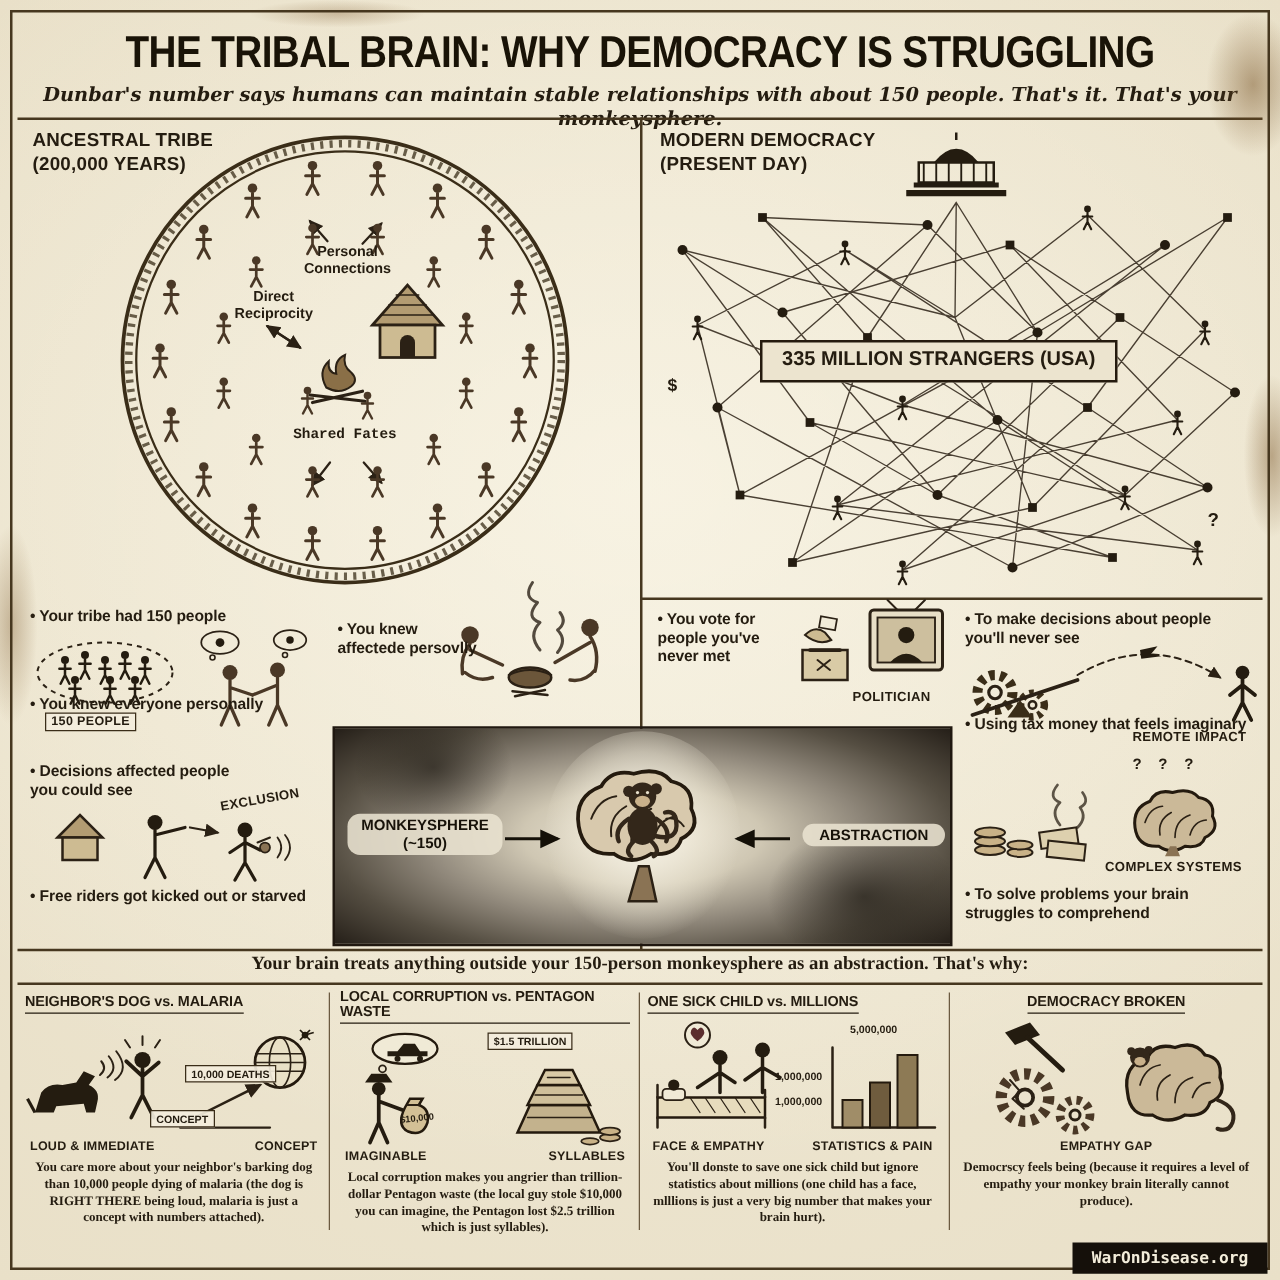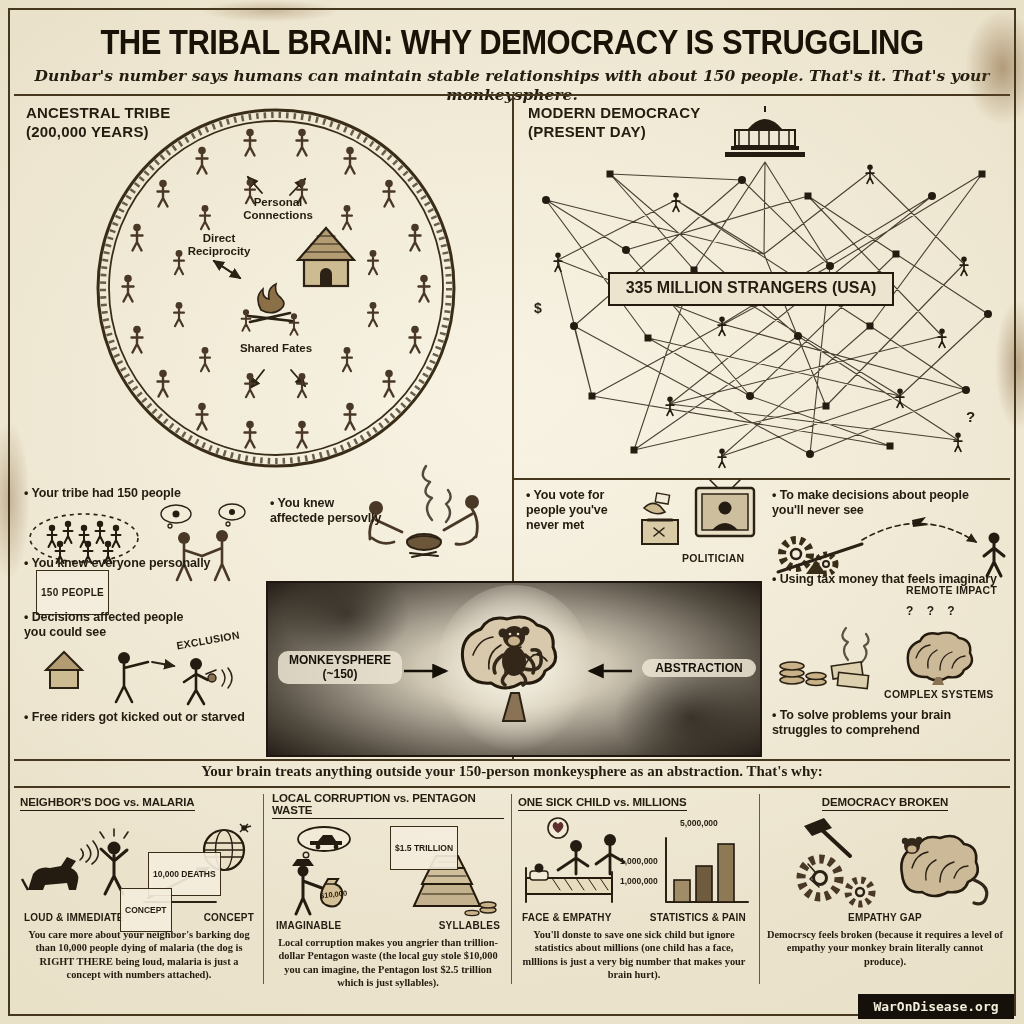--- a/index.html
+++ b/index.html
@@ -12,21 +12,21 @@
   .abs{position:absolute;}
   .hr{position:absolute;border-top:2px solid #46371f;}
   .vr{position:absolute;border-left:2px solid #46371f;}
   .vr.thin{border-left:1px solid #6b5a40;}
   .title{position:absolute;top:24px;left:0;width:100%;text-align:center;font-size:31px;font-weight:bold;letter-spacing:-.5px;color:#191307;transform:scaleY(1.15);}
   .subtitle{position:absolute;top:66px;left:0;width:100%;text-align:center;font-family:"DejaVu Serif",serif;font-style:italic;font-weight:bold;font-size:15.5px;color:#241c10;}
   .panel-head{position:absolute;font-size:15px;font-weight:bold;line-height:1.25;letter-spacing:.2px;z-index:2;}
   .bullet{position:absolute;font-size:12.5px;font-weight:bold;line-height:1.18;letter-spacing:-.1px;z-index:2;}
   .bullet::before{content:"• ";}
   .cap{position:absolute;font-size:10px;font-weight:bold;letter-spacing:.3px;z-index:2;}
-  .boxed{border:1.5px solid #3a2d18;background:rgba(243,237,220,.92);padding:16px 4px;}
+  .boxed{border:1.5px solid #3a2d18;background:rgba(243,237,220,.92);padding:1px 4px;}
   .circle-label{position:absolute;font-size:11.5px;font-weight:bold;text-align:center;line-height:1.1;z-index:2;}
   .gap-panel{position:absolute;left:266px;top:581px;width:492px;height:172px;border:2.5px solid #201810;z-index:5;
     background:
      radial-gradient(ellipse 90px 70px at 16% 18%, rgba(20,16,10,.55), rgba(20,16,10,0) 70%),
      radial-gradient(ellipse 110px 80px at 86% 78%, rgba(20,16,10,.6), rgba(20,16,10,0) 70%),
      radial-gradient(ellipse 75% 85% at 50% 50%, #efe9da 0%, #cfc7b3 26%, #8f877a 48%, #554e42 68%, #27211a 88%, #171209 100%);}
   .gap-label{position:absolute;font-size:12px;font-weight:bold;text-align:center;color:#171209;background:rgba(233,226,208,.88);border-radius:10px;padding:2px 6px;line-height:1.2;}
   .gap-title{position:absolute;top:737px;left:12px;width:1000px;text-align:center;font-size:17px;font-weight:bold;letter-spacing:.4px;}
   .band-text{position:absolute;top:763px;left:0;width:100%;text-align:center;font-family:"Liberation Serif",serif;font-weight:bold;font-size:15px;}
   .col{position:absolute;top:792px;height:200px;}
@@ -134,21 +134,21 @@
       <use href="#person" transform="translate(186,93) scale(.9)"></use>
         <use href="#person" transform="translate(238,93) scale(.9)"></use>
       <use href="#person" transform="translate(283,119) scale(.9)"></use>
         <use href="#person" transform="translate(309,164) scale(.9)"></use>
       <use href="#person" transform="translate(182,222) scale(.8)"></use>
         <use href="#person" transform="translate(230,226) scale(.8)"></use>
     </g>
   </svg>
   <div class="circle-label" style="left:232px;top:196px;width:92px;">Personal Connections</div>
   <div class="circle-label" style="left:176px;top:232px;width:86px;">Direct Reciprocity</div>
-  <div class="circle-label" style="left:226px;top:342px;width:100px;">Shared Fates</div>
+  <div class="circle-label" style="left:226px;top:342px;width:100px;font-family:Liberation Mono, monospace;">Shared Fates</div>
 
   <div class="bullet" style="left:24px;top:486px;width:190px;">Your tribe had 150 people</div>
   <svg style="left:26px;top:510px;" width="120" height="56" viewBox="0 0 120 56">
     <ellipse cx="58" cy="28" rx="54" ry="24" fill="none" stroke="#2b2115" stroke-width="1.6" stroke-dasharray="4 4"></ellipse>
     <use href="#personS" transform="translate(26,26)"></use>
       <use href="#personS" transform="translate(42,22)"></use>
     <use href="#personS" transform="translate(58,26)"></use>
       <use href="#personS" transform="translate(74,22)"></use>
     <use href="#personS" transform="translate(90,26)"></use>
       <use href="#personS" transform="translate(34,42)"></use>
@@ -488,17 +488,17 @@
         <circle cx="141" cy="25" r="3.2" fill="#33271a"></circle>
           <circle cx="155" cy="24" r="3.2" fill="#33271a"></circle>
         <circle cx="148" cy="30" r="8" fill="#33271a"></circle>
         <ellipse cx="148" cy="33" rx="4.5" ry="3.5" fill="#c9b18b"></ellipse>
         <path d="M210,64 q16,6 12,18 q-3,8 -12,5" stroke="#33271a" stroke-width="3.2" fill="none" stroke-linecap="round"></path>
       </svg>
     </div>
     <div class="col-caps center">
       <span>EMPATHY GAP</span>
     </div>
-    <p class="col-text">Democrscy feels broken (because it requires a level of empathy your monkey brain literally cannot produce).</p>
+    <p class="col-text">Democrscy feels being (because it requires a level of empathy your monkey brain literally cannot produce).</p>
   </div>
 
   <div class="credit">WarOnDisease.org</div>
 </div>
 
 </body></html>

